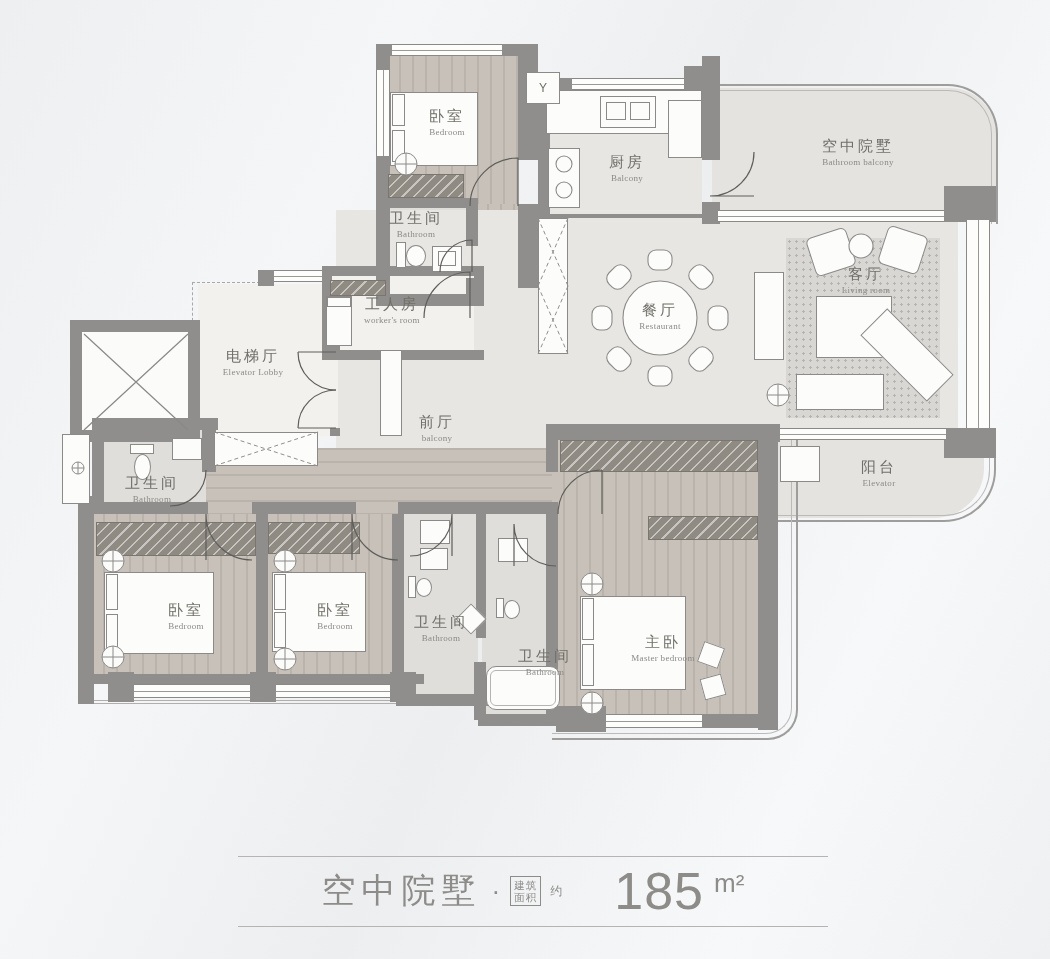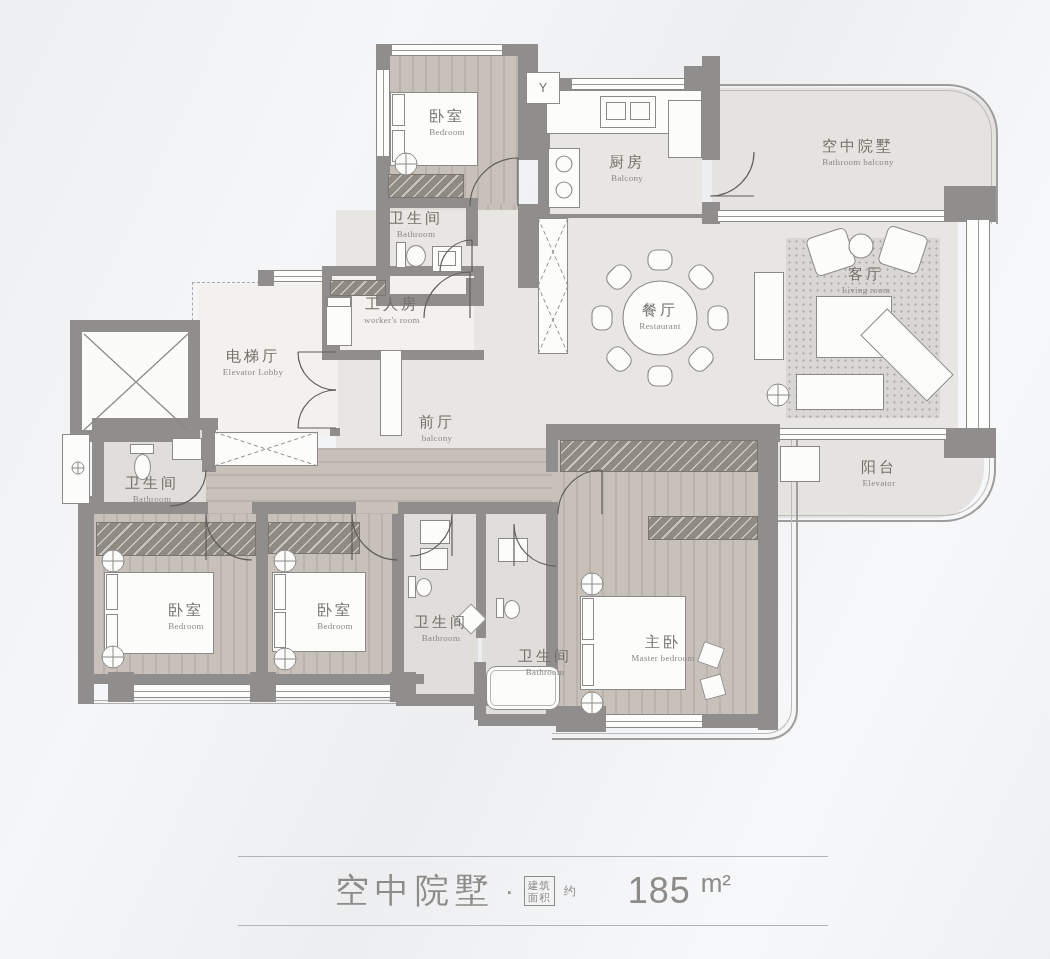--- a/index.html
+++ b/index.html
@@ -39,21 +39,21 @@
   .flue{position:absolute;transform:translate(-50%,-50%);z-index:10;font-size:12px;color:#6f6e68;}
   .caption{position:absolute;left:238px;top:856px;width:590px;z-index:11;
        display:flex;align-items:center;justify-content:center;gap:8px;
        border-top:1px solid #b5b4b2;border-bottom:1px solid #b5b4b2;
        padding:11px 0;color:#8d8c89;}
   .cap-title{font-size:34px;letter-spacing:6px;}
   .cap-dot{font-size:26px;margin:0 2px;}
   .cap-box{display:flex;flex-direction:column;border:1.5px solid #8d8c89;
        font-size:10.5px;line-height:1.15;padding:2px 3px;text-align:center;letter-spacing:1px;}
   .cap-approx{font-size:12px;margin-left:1px;}
-  .cap-value{font-size:36px;line-height:.9;letter-spacing:1px;margin-left:44px;}
+  .cap-value{font-size:52px;line-height:.9;letter-spacing:1px;margin-left:44px;}
   .cap-unit{font-size:26px;align-self:flex-start;margin-left:2px;}
   .cap-layout{font-size:34px;letter-spacing:5px;margin-left:10px;}
 </style>
 </head>
 <body>
 
 <div id="plan">
 
   <div class="p" style="left:70px;top:320px;width:130px;height:122px;border:12px solid #8f8e8c;background:#fbfbfa;z-index:4;"></div>
 

